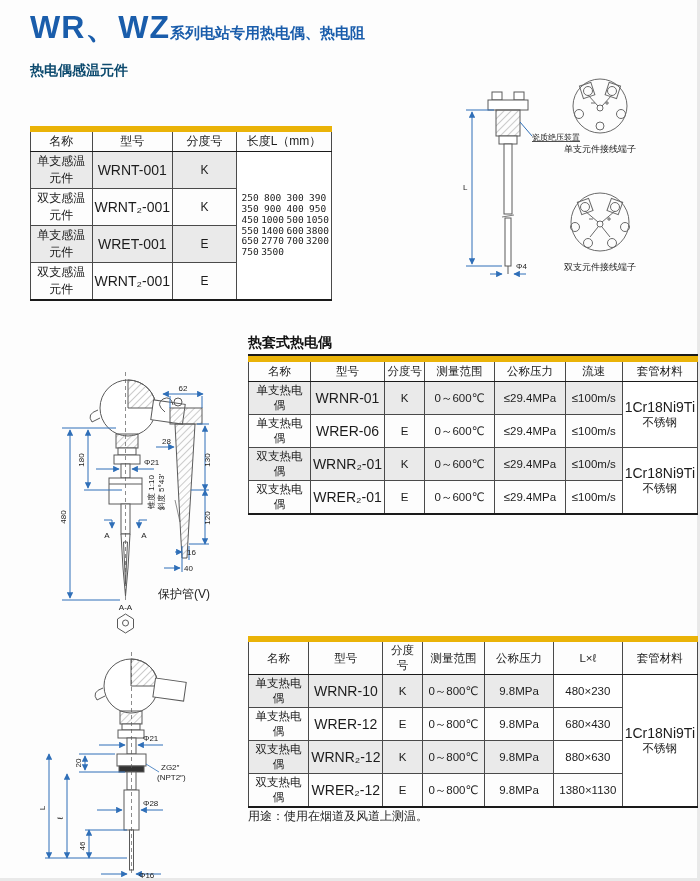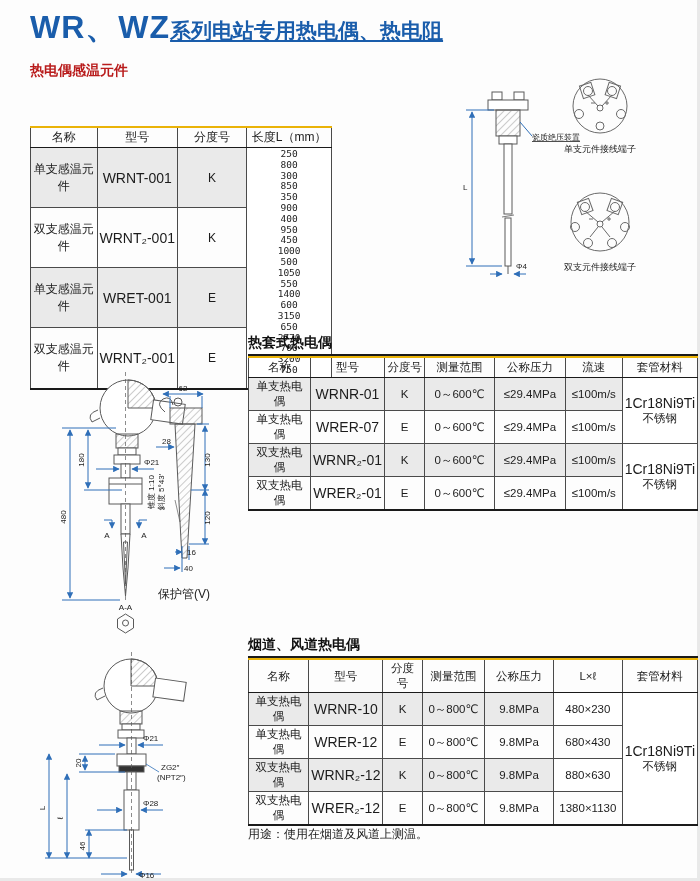--- a/index.html
+++ b/index.html
@@ -2,35 +2,35 @@
 <html><head>
 <meta charset="utf-8">
 <style>
   html,body{margin:0;padding:0;background:#fff;}
   .page{position:relative;width:700px;height:881px;background:#fdfdfd;overflow:hidden;
         font-family:"Liberation Sans","DejaVu Sans",sans-serif;color:#222;
         box-shadow:inset -3px -3px 0 #e9e9e9;}
   
   .title{position:absolute;left:30px;top:6px;color:#1a5dab;white-space:nowrap;}
   .title .big{font-size:32px;font-weight:bold;letter-spacing:1px;}
-  .title .small{font-size:21px;font-weight:bold;text-decoration:underline;}
+  .title .small{font-size:15px;font-weight:bold;}
   
-  .sec1-head{position:absolute;left:30px;top:62px;font-size:14px;font-weight:bold;color:#b91c1c;}
+  .sec1-head{position:absolute;left:30px;top:62px;font-size:14px;font-weight:bold;color:#0c4a6e;}
   .sec1-para{position:absolute;left:30px;top:84px;width:330px;font-size:12px;line-height:1.45;color:#222;}
   .tbl{border-collapse:collapse;font-size:12px;color:#1c1c1c;}
   .tbl td,.tbl th{border:1px solid #4a4a4a;text-align:center;padding:1px 2px;font-weight:normal;}
-  .tbl{border-top:2px solid #eab308;border-bottom:2px solid #1a1a1a;}
+  .tbl{border-top:6px solid #eab308;border-bottom:2px solid #1a1a1a;}
   .tbl tr.hd td{border-bottom:1.5px solid #1a1a1a;height:17px;}
   .shade td{background:#eaeaea;}
   td.nofill{background:#fff !important;}
   .mono{font-family:Liberation Sans, sans-serif;font-size:14px;}
   .t1{position:absolute;left:30px;top:126px;width:302px;}
   .t1 td{height:30px;}
   .t1 tr.hd td{height:17px;}
-  .lengrid{display:grid;grid-template-columns:1fr;line-height:10.8px;
+  .lengrid{display:grid;grid-template-columns:1fr 1fr 1fr 1fr;line-height:10.8px;
            font-family:"DejaVu Sans Mono","Liberation Mono",monospace;font-size:9.5px;}
   
   .secblock{position:absolute;width:450px;}
   .sb-head{font-size:14px;font-weight:bold;color:#111;border-bottom:2px solid #1a1a1a;
            padding-bottom:2px;margin-bottom:0;}
   .tbl2{width:450px;font-size:11.5px;}
   .tbl2 td{height:16px;}
   .note{margin-top:0;font-size:12px;color:#222;}
   .s2{left:248px;top:334px;}
   .s3{left:248px;top:636px;}
@@ -66,33 +66,33 @@
     </tr>
     <tr class="shade">
       <td>单支感温元件</td>
       <td class="mono">WRNT-001</td>
       <td>K</td>
       <td rowspan="4" class="nofill">
         <div class="lengrid">
           <span>250</span>
               <span>800</span>
           <span>300</span>
-              <span>850</span>
+              <span>390</span>
           <span>350</span>
               <span>900</span>
           <span>400</span>
               <span>950</span>
           <span>450</span>
               <span>1000</span>
           <span>500</span>
               <span>1050</span>
           <span>550</span>
               <span>1400</span>
           <span>600</span>
-              <span>3150</span>
+              <span>3800</span>
           <span>650</span>
               <span>2770</span>
           <span>700</span>
               <span>3200</span>
           <span>750</span>
               <span>3500</span>
         </div>
       </td>
     </tr>
     <tr>
@@ -208,21 +208,21 @@
         <td>0～600℃</td>
         <td>≤29.4MPa</td>
         <td>≤100m/s</td>
         <td rowspan="2" class="nofill">
           <div class="mono">1Cr18Ni9Ti</div>
           <div>不锈钢</div>
         </td>
       </tr>
       <tr>
         <td>单支热电偶</td>
-        <td class="mono">WRER-07</td>
+        <td class="mono">WRER-06</td>
         <td>E</td>
         <td>0～600℃</td>
         <td>≤29.4MPa</td>
         <td>≤100m/s</td>
       </tr>
       <tr class="shade">
         <td>双支热电偶</td>
         <td class="mono">WRNR₂-01</td>
         <td>K</td>
         <td>0～600℃</td>
@@ -323,21 +323,20 @@
       <text class="dimtxt" x="178" y="146" transform="rotate(-90 178 146)" text-anchor="middle">120</text>
       <text class="dimtxt" x="155" y="183">16</text>
       <text class="dimtxt" x="152" y="199">40</text>
       <text class="dimtxt" x="122" y="120" transform="rotate(-90 122 120)" text-anchor="middle">锥度 1:10</text>
       <text class="dimtxt" x="132" y="120" transform="rotate(-90 132 120)" text-anchor="middle">斜度 5°43′</text>
       <text class="caplbl" x="152" y="226" text-anchor="middle">保护管(V)</text>
     </g>
   </svg>
 
   <div class="secblock s3">
-    <div class="sb-head">烟道、风道热电偶</div>
     <table class="tbl tbl2">
       <tbody>
           <tr class="hd">
         <td style="width:70px">名称</td>
         <td style="width:58px">型号</td>
         <td style="width:42px">分度号</td>
         <td style="width:66px">测量范围</td>
         <td style="width:72px">公称压力</td>
         <td style="width:66px">L×ℓ</td>
         <td>套管材料</td>

